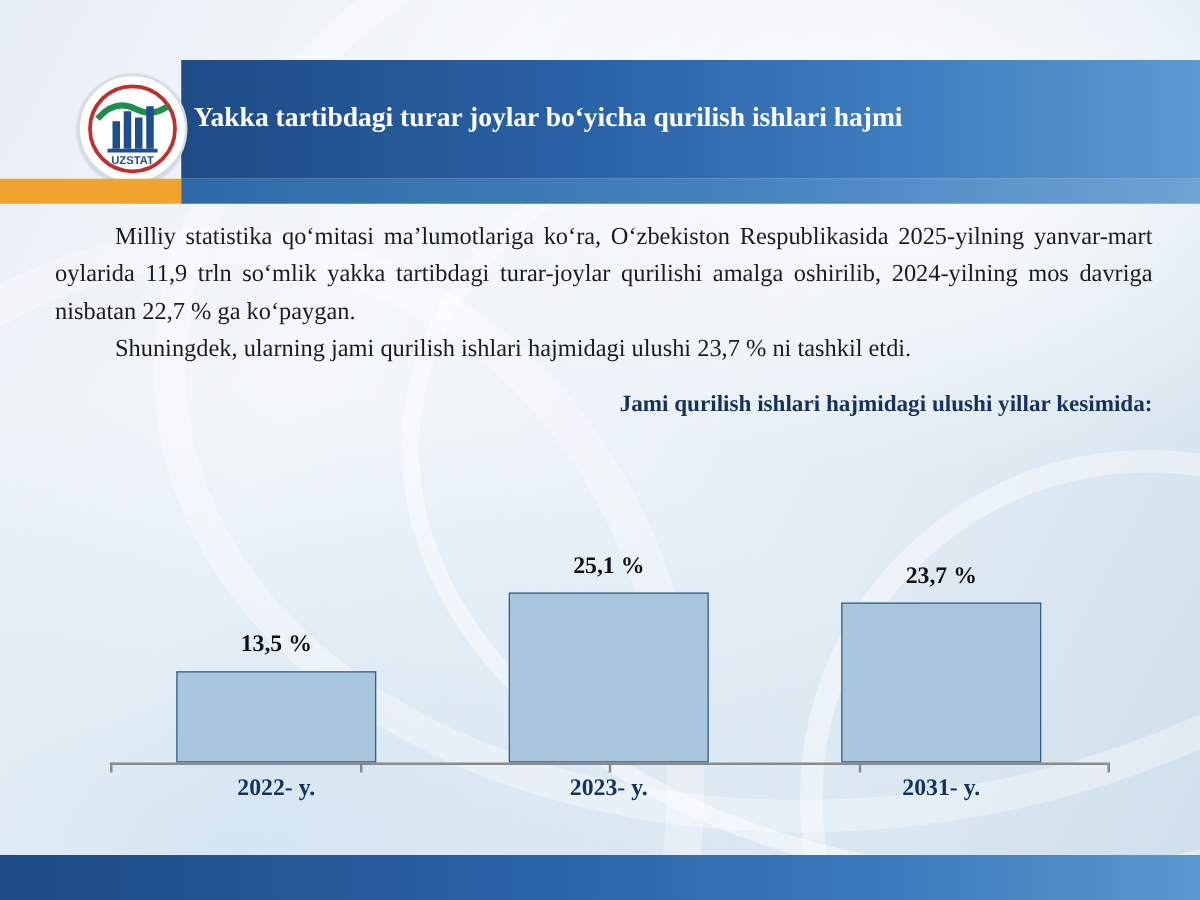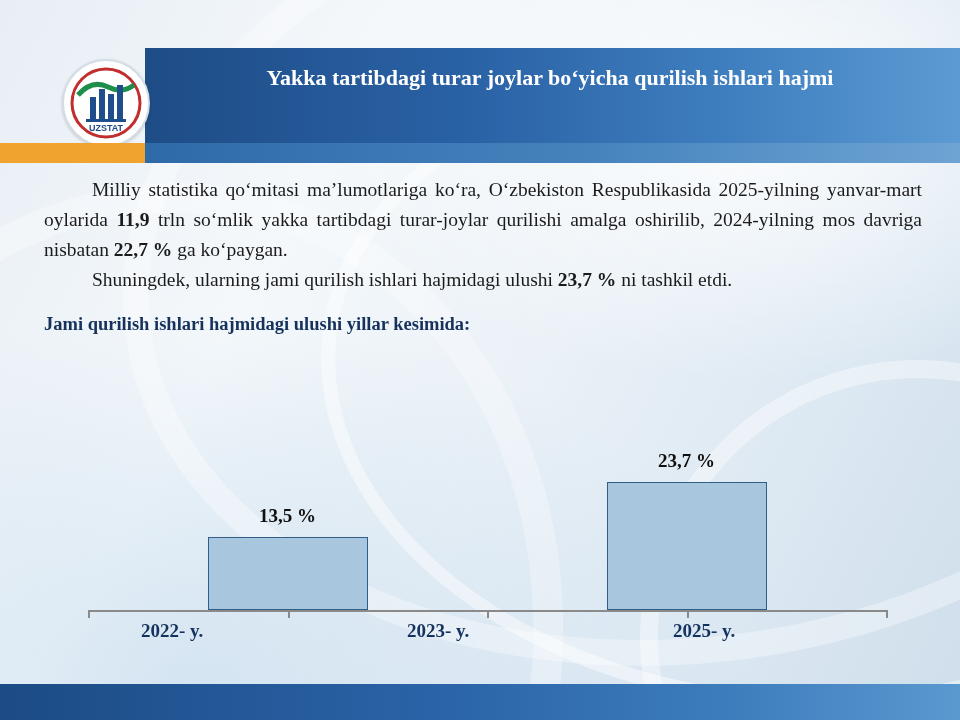--- a/index.html
+++ b/index.html
@@ -39,27 +39,26 @@
     position: absolute;
     left: 145px;
     top: 48px;
     width: 815px;
     height: 95px;
     background: linear-gradient(90deg, #1e4c86 0%, #2a62a6 40%, #3f7fbf 72%, #5b9ad2 100%);
   }
   .header-title {
     position: absolute;
     left: 155px;
-    top: 62px;
+    top: 78px;
     width: 790px;
     color: #ffffff;
     font-size: 22px;
     font-weight: bold;
     line-height: 32px;
-    text-align: center;
   }
   .header-title .l2 { display: block; }
 
   .bar-orange {
     position: absolute;
     left: 0px;
     top: 143px;
     width: 145px;
     height: 20px;
     background: #f0a32e;
@@ -94,28 +93,28 @@
     left: 44px;
     top: 175px;
     width: 878px;
     font-size: 19.5px;
     line-height: 30px;
     color: #1b1b1b;
     text-align: justify;
     text-justify: inter-word;
   }
   .body-text p { margin: 0; text-indent: 48px; }
-  .body-text b { font-weight: bold; }
+  .body-text b { font-weight: normal; }
 
   .chart-title {
     position: absolute;
     left: 44px;
     top: 314px;
     width: 878px;
-    text-align: left;
+    text-align: right;
     font-size: 18.5px;
     font-weight: bold;
     color: #16325c;
   }
 
   
   .chart {
     position: absolute;
     left: 60px;
     top: 360px;
@@ -173,20 +172,21 @@
     position: absolute;
     left: 28px;
     right: 14px;
     bottom: 8px;
     height: 32px;
     display: flex;
     justify-content: space-around;
   }
   .cat-label {
     width: 160px;
+    text-align: center;
     font-size: 19px;
     font-weight: bold;
     color: #13325e;
   }
 
   .footer-band {
     position: absolute;
     left: 0;
     bottom: 0;
     width: 960px;
@@ -234,29 +234,33 @@
 
   <div class="chart-title">Jami qurilish ishlari hajmidagi ulushi yillar kesimida:</div>
 
   <div class="chart">
     <div class="bars" id="bars">
         <div class="bar-col">
           <div class="bar-value">13,5 %</div>
           <div class="bar-rect" style="height: 73px; background: rgb(168, 198, 222); border-color: rgb(47, 95, 134);"></div>
         </div>
         <div class="bar-col">
+          <div class="bar-value">25,1 %</div>
+          <div class="bar-rect" style="height: 136px; background: rgb(168, 198, 222); border-color: rgb(47, 95, 134);"></div>
+        </div>
+        <div class="bar-col">
           <div class="bar-value">23,7 %</div>
           <div class="bar-rect" style="height: 128px; background: rgb(168, 198, 222); border-color: rgb(47, 95, 134);"></div>
         </div>
       </div>
     <div class="axis-line"></div>
     <div class="cat-labels" id="cats">
         <div class="cat-label">2022- y.</div>
         <div class="cat-label">2023- y.</div>
-        <div class="cat-label">2025- y.</div>
+        <div class="cat-label">2031- y.</div>
       </div>
     <div id="ticks">
         <div class="axis-tick" style="left: 28px;"></div>
         <div class="axis-tick" style="left: 227.5px;"></div>
         <div class="axis-tick" style="left: 427px;"></div>
         <div class="axis-tick" style="left: 626.5px;"></div>
         <div class="axis-tick" style="left: 826px;"></div>
       </div>
   </div>
 

